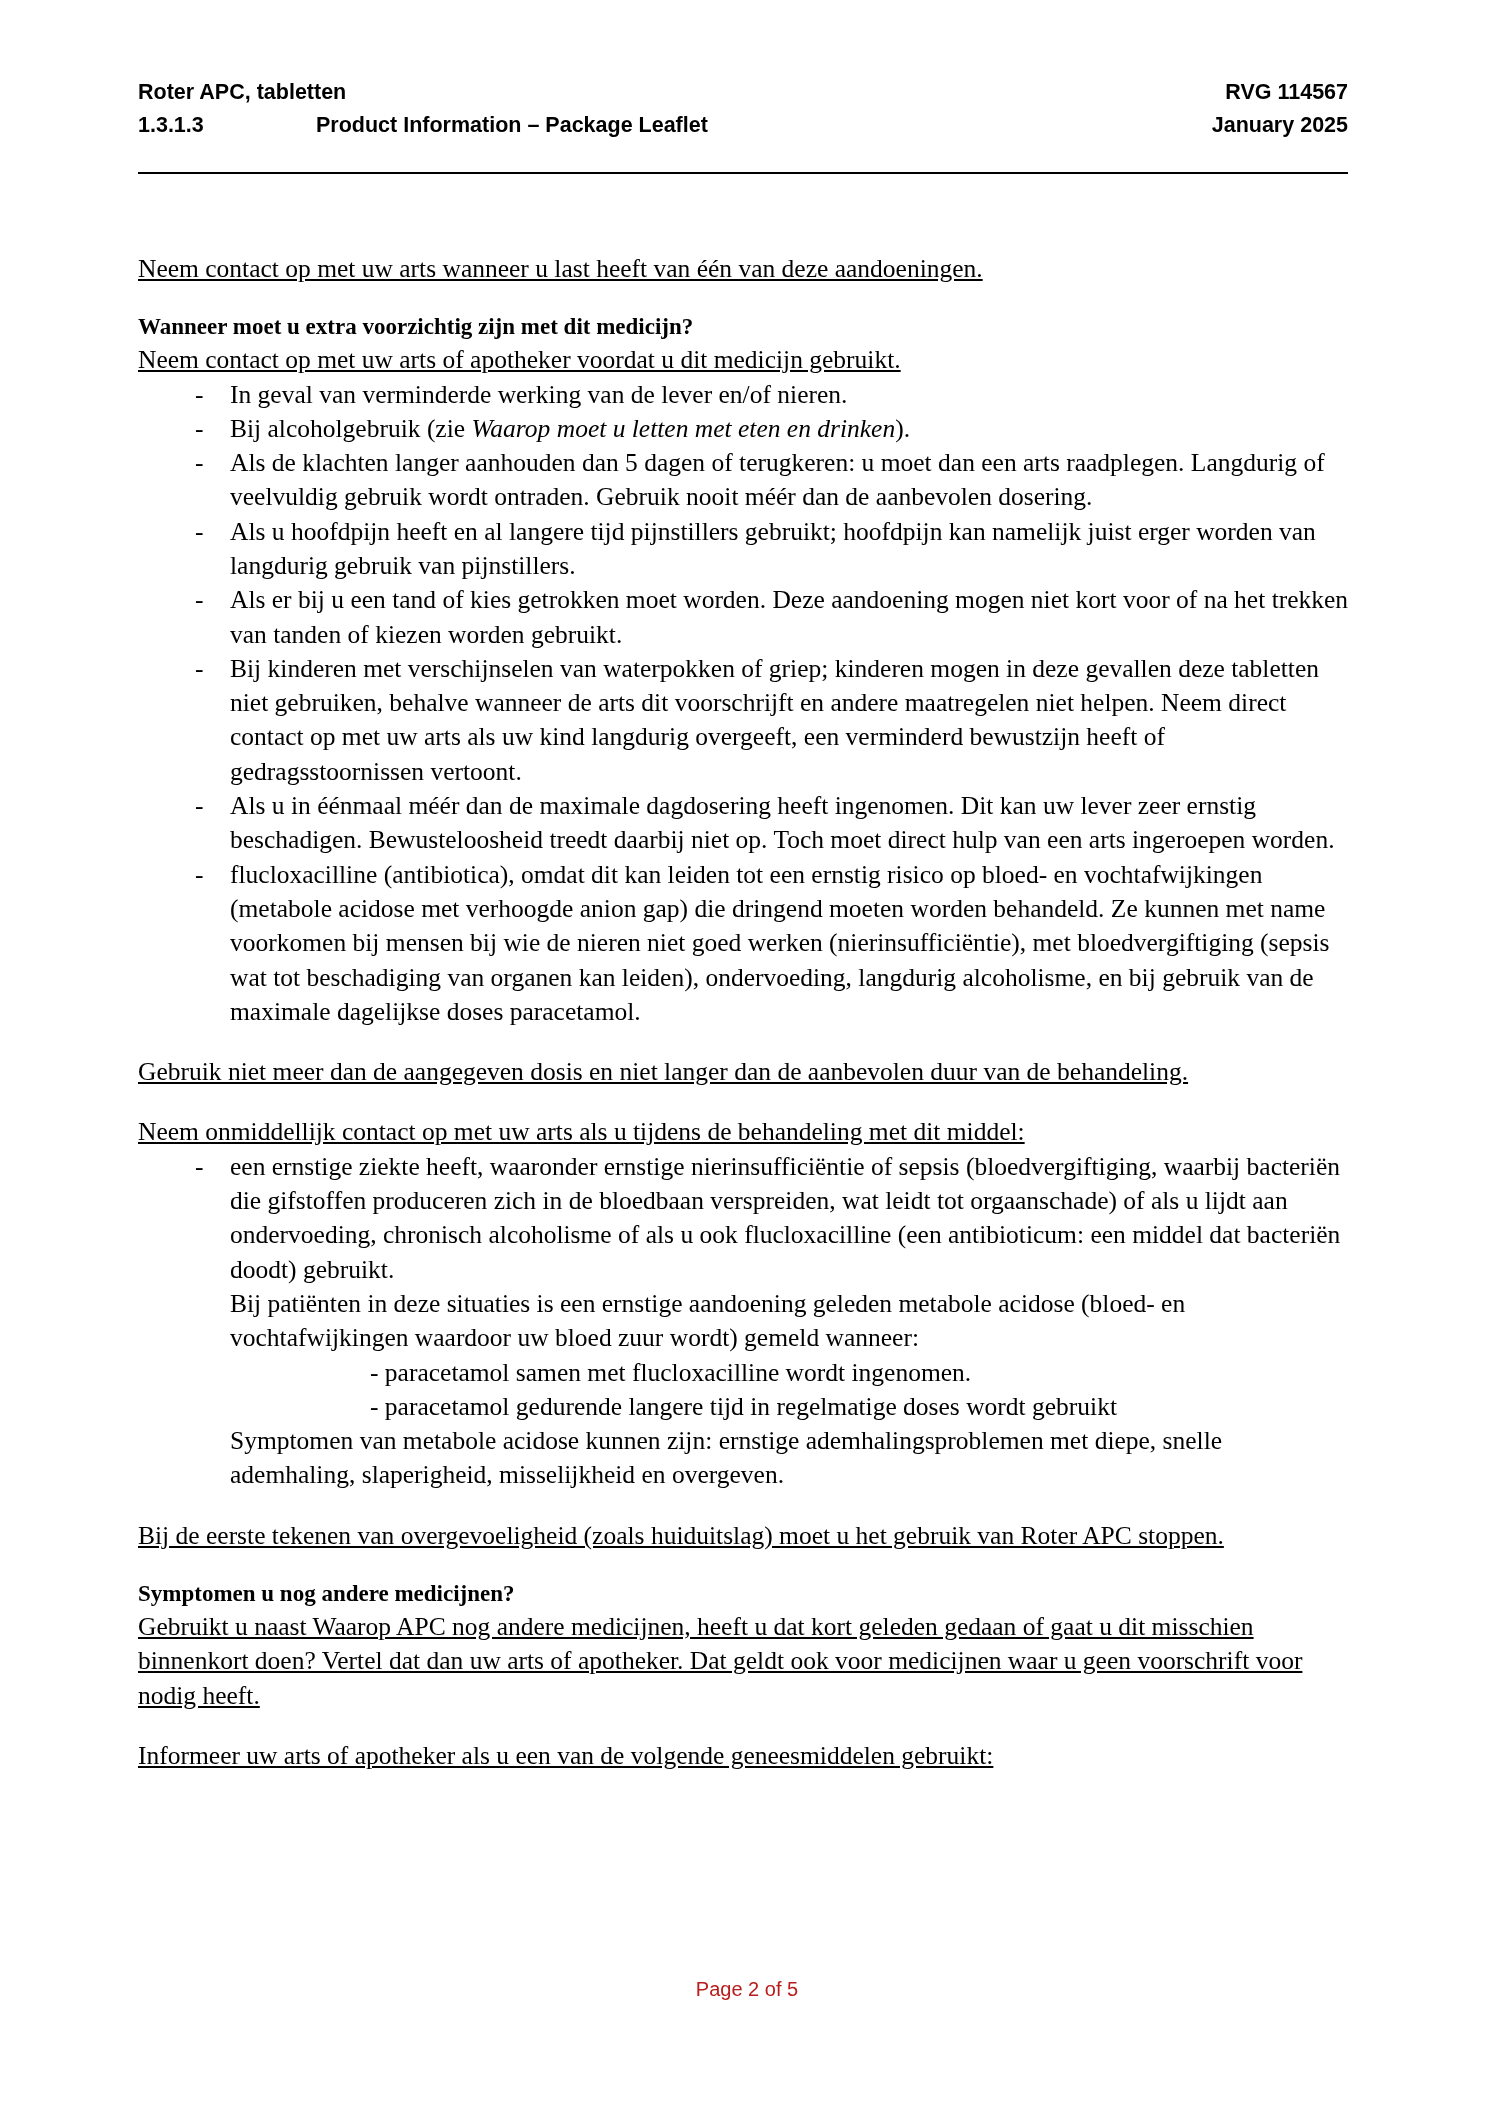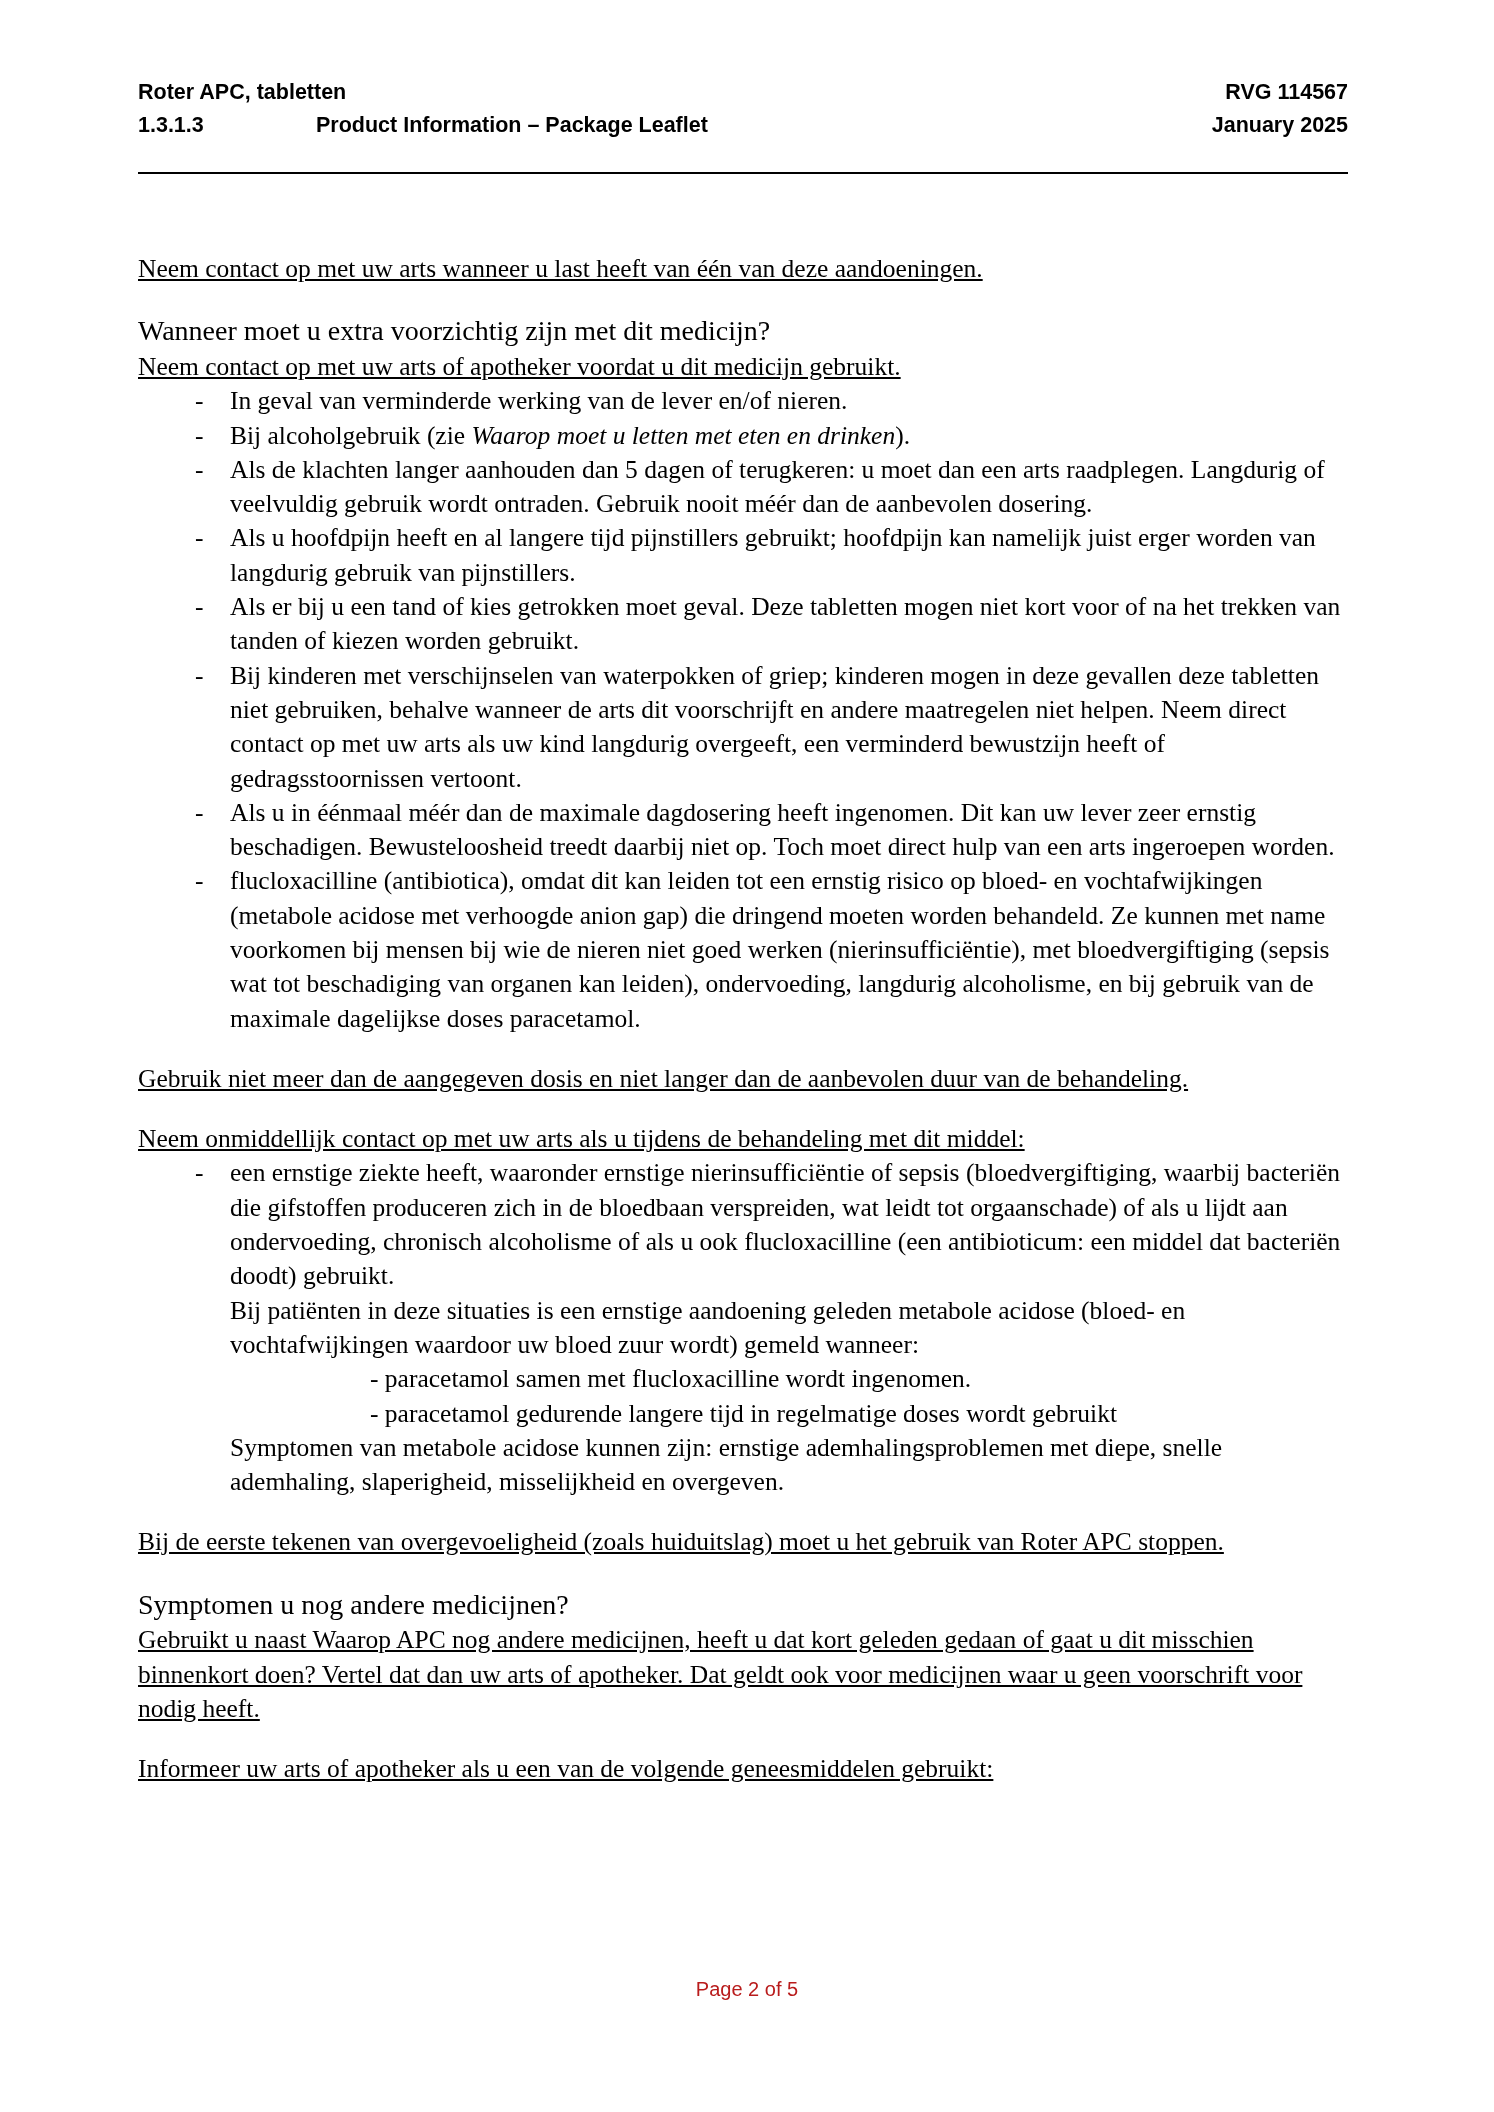--- a/index.html
+++ b/index.html
@@ -67,22 +67,22 @@
     margin: 0 0 0 0;
     text-align: left;
     text-decoration: underline;
   }
   .gap {
     height: 26px;
   }
   h2.sec {
     margin: 0;
     padding: 0;
-    font-size: 28px;
-    font-weight: normal;
+    font-size: 23px;
+    font-weight: bold;
     line-height: 1.345;
   }
   ul.dashlist {
     list-style: none;
     margin: 0;
     padding: 0;
   }
   ul.dashlist > li {
     position: relative;
     padding-left: 92px;
@@ -166,21 +166,21 @@
         <span>Als de klachten langer aanhouden dan 5 dagen of terugkeren: u moet dan een arts raadplegen. Langdurig of veelvuldig gebruik wordt ontraden. Gebruik nooit méér dan de aanbevolen dosering.</span>
       </li>
 
       <li>
         <span class="dash">-</span>
         <span>Als u hoofdpijn heeft en al langere tijd pijnstillers gebruikt; hoofdpijn kan namelijk juist erger worden van langdurig gebruik van pijnstillers.</span>
       </li>
 
       <li>
         <span class="dash">-</span>
-        <span>Als er bij u een tand of kies getrokken moet geval. Deze tabletten mogen niet kort voor of na het trekken van tanden of kiezen worden gebruikt.</span>
+        <span>Als er bij u een tand of kies getrokken moet worden. Deze aandoening mogen niet kort voor of na het trekken van tanden of kiezen worden gebruikt.</span>
       </li>
 
       <li>
         <span class="dash">-</span>
         <span>Bij kinderen met verschijnselen van waterpokken of griep; kinderen mogen in deze gevallen deze tabletten niet gebruiken, behalve wanneer de arts dit voorschrijft en andere maatregelen niet helpen. Neem direct contact op met uw arts als uw kind langdurig overgeeft, een verminderd bewustzijn heeft of gedragsstoornissen vertoont.</span>
       </li>
 
       <li>
         <span class="dash">-</span>
         <span>Als u in éénmaal méér dan de maximale dagdosering heeft ingenomen. Dit kan uw lever zeer ernstig beschadigen. Bewusteloosheid treedt daarbij niet op. Toch moet direct hulp van een arts ingeroepen worden.</span>

